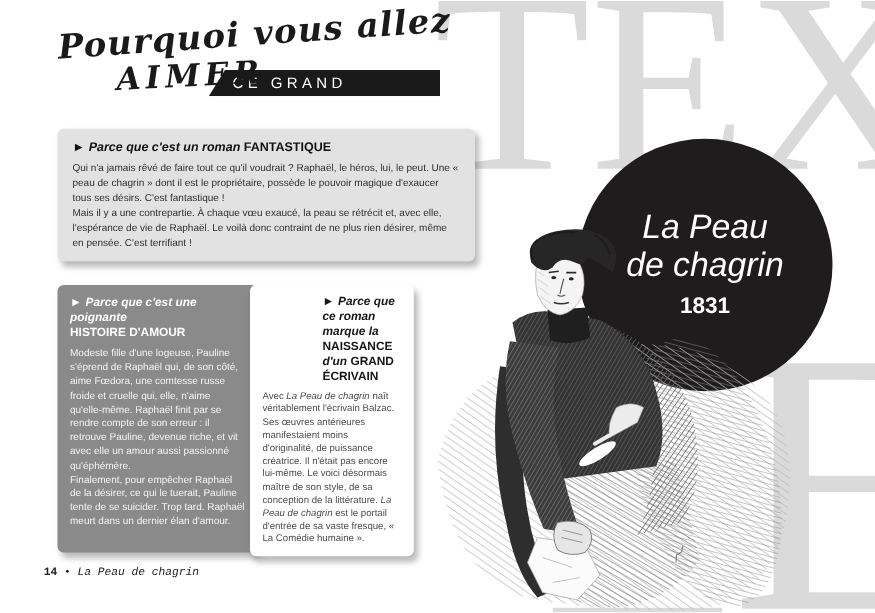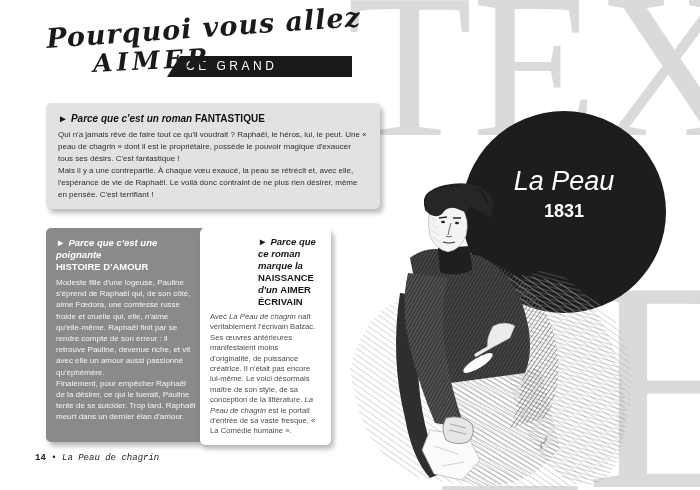--- a/index.html
+++ b/index.html
@@ -64,20 +64,21 @@
 <div id="page">
 
   <svg id="bg-letters" width="700" height="490">
     <text x="347" y="135" font-size="205" fill="#dadada" font-family="Liberation Serif, DejaVu Serif, serif">TEX</text>
     <text x="438" y="640" font-size="235" fill="#dadada" font-family="Liberation Serif, DejaVu Serif, serif">T</text>
     <text x="585" y="487" font-size="300" fill="#dadada" font-family="Liberation Serif, DejaVu Serif, serif">E</text>
   </svg>
 
   <div class="title-circle">
     <div class="t1">La Peau</div>
+    <div class="t2">de chagrin</div>
     <div class="yr">1831</div>
   </div>
 
   <svg id="portrait" width="345" height="312" viewBox="0 0 345 312">
     <defs>
       <pattern id="hA" width="5" height="5" patternUnits="userSpaceOnUse" patternTransform="rotate(-55)">
         <line x1="0" y1="0" x2="0" y2="5" stroke="#b9b9b9" stroke-width="1.1"></line>
       </pattern>
       <pattern id="hB" width="4" height="4" patternUnits="userSpaceOnUse" patternTransform="rotate(-60)">
         <line x1="0" y1="0" x2="0" y2="4" stroke="#8e8e8e" stroke-width="1.2"></line>
@@ -145,19 +146,19 @@
   <div class="box" id="box-amour">
     <div class="box-head"><span class="arrow">►</span><span><span class="run-it">Parce que c'est une poignante</span><span>
 HISTOIRE D'AMOUR</span></span></div>
     <div class="box-body"><span>Modeste fille d'une logeuse, Pauline s'éprend de Raphaël qui, de son côté, aime Fœdora, une comtesse russe froide et cruelle qui, elle, n'aime qu'elle-même. Raphaël finit par se rendre compte de son erreur : il retrouve Pauline, devenue riche, et vit avec elle un amour aussi passionné qu'éphémère.
 Finalement, pour empêcher Raphaël de la désirer, ce qui le tuerait, Pauline tente de se suicider. Trop tard. Raphaël meurt dans un dernier élan d'amour.</span></div>
   </div>
 
   <div class="box" id="box-naissance">
     <div class="box-head"><span class="arrow">►</span><span><span class="run-it">Parce que ce roman
 marque la </span><span>NAISSANCE</span><span class="run-it">
-d'un </span><span>AIMER ÉCRIVAIN</span></span></div>
+d'un </span><span>GRAND ÉCRIVAIN</span></span></div>
     <div class="box-body"><span>Avec </span><span class="run-it">La Peau de chagrin</span><span> naît véritablement l'écrivain Balzac. Ses œuvres antérieures manifestaient moins d'originalité, de puissance créatrice. Il n'était pas encore lui-même. Le voici désormais maître de son style, de sa conception de la littérature. </span><span class="run-it">La Peau de chagrin</span><span> est le portail d'entrée de sa vaste fresque, « La Comédie humaine ».</span></div>
   </div>
 
   <div class="footer"><span class="run-b">14</span><span> • </span><span class="run-it">La Peau de chagrin</span></div>
 
 </div>
 
 </body></html>

